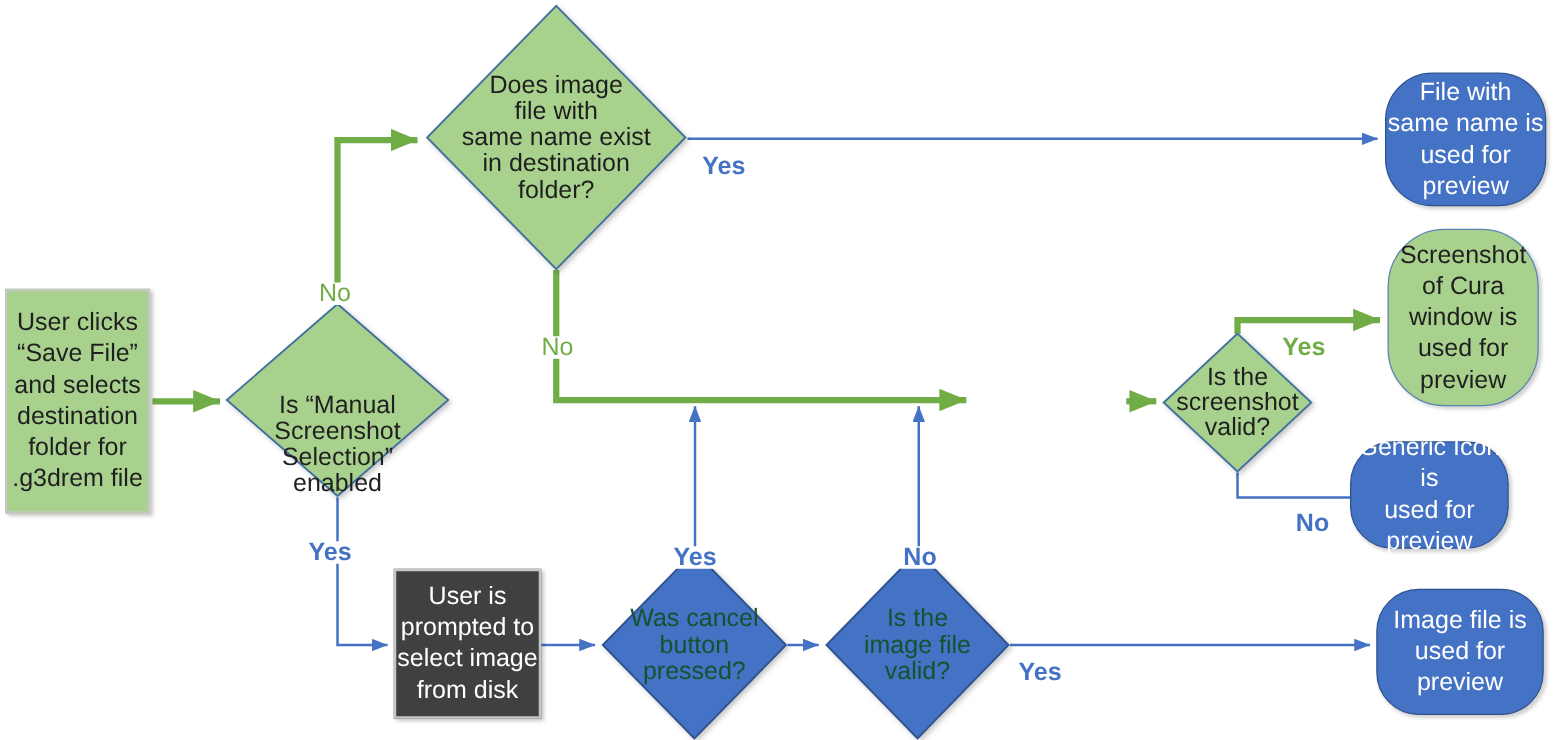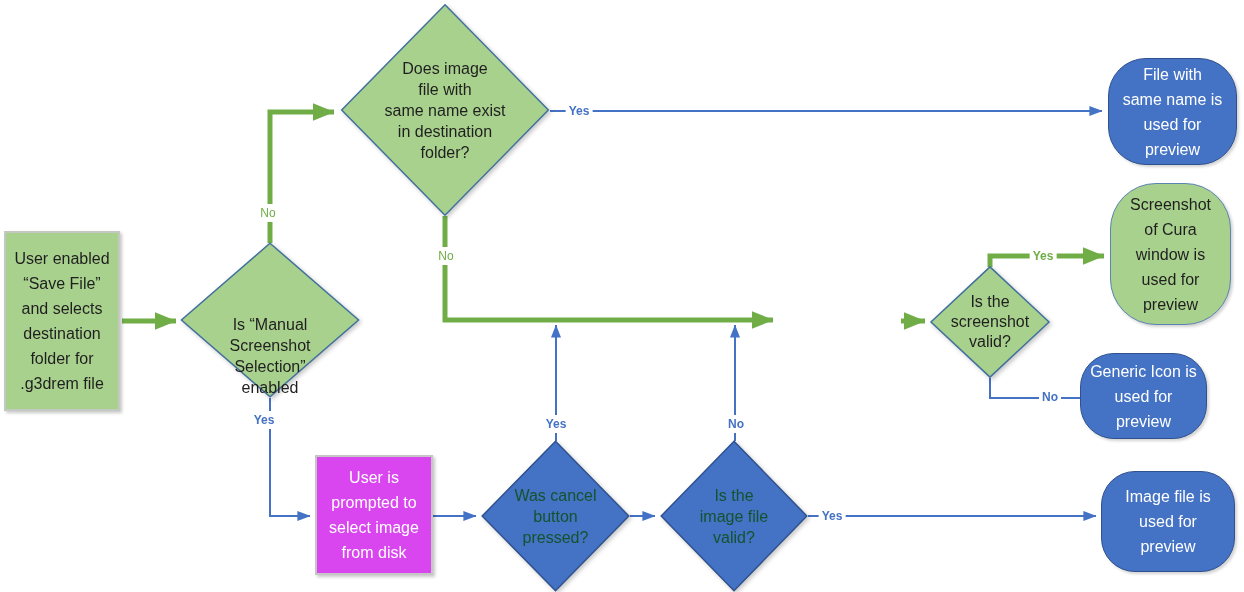--- a/index.html
+++ b/index.html
@@ -3,35 +3,35 @@
 <meta charset="utf-8">
 <style>
   html,body{margin:0;padding:0;background:#fff;}
   #canvas{
     position:relative;width:1244px;height:592px;overflow:hidden;background:#fff;
     font-family:"Liberation Sans",sans-serif;
   }
   svg.wires{position:absolute;left:0;top:0;z-index:1;}
   .node{position:absolute;z-index:2;display:flex;align-items:center;justify-content:center;
         text-align:center;box-sizing:border-box;}
-  .node-text{white-space:pre-line;position:relative;z-index:2;font-size:16px;line-height:21px;color:#1f1f1f;}
+  .node-text{white-space:pre-line;position:relative;z-index:2;font-size:20px;line-height:21px;color:#1f1f1f;}
   .rect-green{background:#A9D18E;border:2px solid #C3C9C0;box-shadow:2px 2px 3px rgba(0,0,0,.22);}
-  .rect-blue{background:#d946ef;border:2px solid #C6C6C6;box-shadow:2px 2px 3px rgba(0,0,0,.22);}
+  .rect-blue{background:#404040;border:2px solid #C6C6C6;box-shadow:2px 2px 3px rgba(0,0,0,.22);}
   .rect-blue .node-text,.stad-blue .node-text{color:#fff;}
   .stad-blue{background:#4472C4;border:1.5px solid #2F528F;box-shadow:2px 2px 3px rgba(0,0,0,.18);}
   .stad-green{background:#A9D18E;border:1.5px solid #5B84B1;box-shadow:2px 2px 3px rgba(0,0,0,.18);}
   .diamond{background:transparent;}
   .diamond > svg{position:absolute;left:0;top:0;width:100%;height:100%;overflow:visible;z-index:1;
                  filter:drop-shadow(2px 2px 2px rgba(0,0,0,.22));}
   .diamond polygon{vector-effect:non-scaling-stroke;stroke-width:1.5px;}
   .d-green polygon{fill:#A9D18E;stroke:#41719C;}
   .d-blue polygon{fill:#4472C4;stroke:#2F528F;}
   .d-blue .node-text{color:#14532d;}
   .elbl{position:absolute;z-index:3;transform:translate(-50%,-50%);background:#fff;
-        padding:0 3px;font-size:12px;line-height:18px;}
+        padding:0 3px;font-size:20px;line-height:18px;margin-top:22px;}
   .lb{color:#4472C4;font-weight:bold;}
   .lg{color:#70AD47;}
   .lgb{color:#70AD47;font-weight:bold;}
   .n-start .node-text{line-height:25px;}
   .n-shot .node-text,.n-prompt .node-text{line-height:25px;}
   .n-stad .node-text{line-height:25px;}
 </style>
 </head>
 <body>
 
@@ -57,21 +57,21 @@
     <path d="M270,398 L270,516 L310,516" stroke="#4472C4" stroke-width="2" fill="none" marker-end="url(#mb)"></path>
     <path d="M433,516 L476,516" stroke="#4472C4" stroke-width="2" fill="none" marker-end="url(#mb)"></path>
     <path d="M630,516 L655,516" stroke="#4472C4" stroke-width="2" fill="none" marker-end="url(#mb)"></path>
     <path d="M556,441 L556,325" stroke="#4472C4" stroke-width="2" fill="none" marker-end="url(#mb)"></path>
     <path d="M735,441 L735,325" stroke="#4472C4" stroke-width="2" fill="none" marker-end="url(#mb)"></path>
     <path d="M808,516 L1096,516" stroke="#4472C4" stroke-width="2" fill="none" marker-end="url(#mb)"></path>
     <path d="M990,378 L990,398 L1097,398" stroke="#4472C4" stroke-width="2" fill="none" marker-end="url(#mb)"></path>
   </svg>
 
   <div class="node rect-green n-start" style="left:4px;top:231px;width:116px;height:180px;">
-    <div class="node-text">User enabled
+    <div class="node-text">User clicks
 “Save File”
 and selects
 destination
 folder for
 .g3drem file</div>
   </div>
 
   <div class="node diamond d-green" style="left:180px;top:242px;width:180px;height:156px;align-items:flex-end;">
     <svg viewBox="0 0 100 100" preserveAspectRatio="none">
       <polygon points="50,0.8 99.2,50 50,99.2 0.8,50"></polygon>

